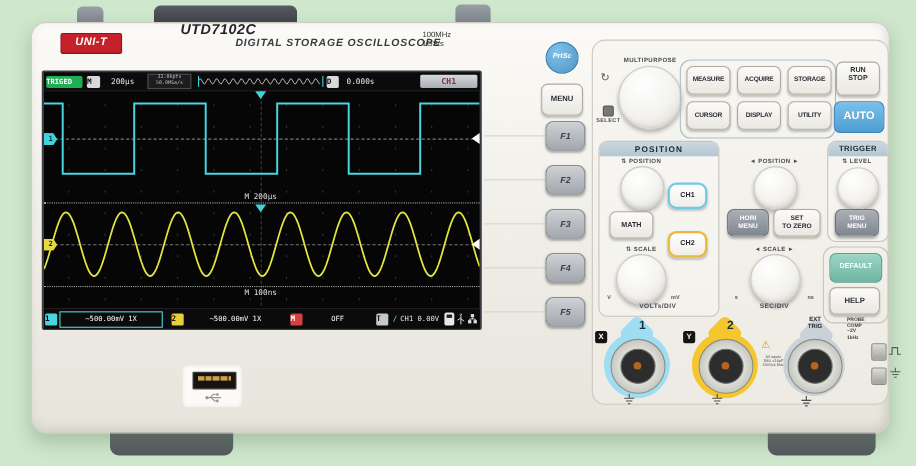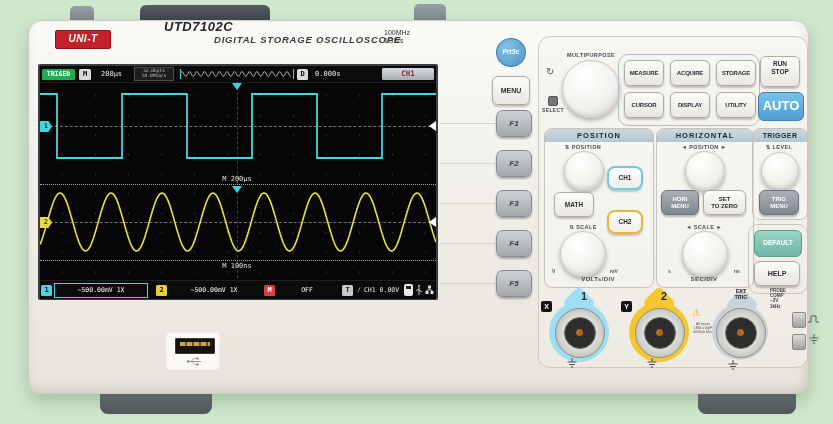--- a/index.html
+++ b/index.html
@@ -18,21 +18,21 @@
   .logo{left:55px;top:30px;width:54px;height:17px;background:#c4212b;border:1px solid #8e131c;border-radius:2px;
         color:#fff;font-weight:bold;font-style:italic;font-size:10px;line-height:16px;text-align:center;letter-spacing:.5px;}
   .model{left:116px;top:19px;font-size:13px;font-weight:bold;font-style:italic;color:#23232d;letter-spacing:.5px;margin-left:48px;}
   .subtitle{left:214px;top:34px;font-size:9.5px;font-weight:bold;font-style:italic;color:#3a3a44;letter-spacing:.8px;}
   .specs{left:384px;top:29px;font-size:7px;color:#333;line-height:8px;}
   
   .lcd{left:38px;top:64px;width:400px;height:236px;box-sizing:border-box;border:2px solid #3a3d41;border-radius:2px;
        background:#060606;font-family:"DejaVu Sans Mono",monospace;color:#e8e8e8;}
   .sbar{left:0;top:0;width:396px;height:16px;background:#0b0b0b;border-bottom:1px solid #1f1f1f;
         display:flex;align-items:center;font-size:7px;}
-  .badge{height:11px;line-height:11px;text-align:center;border-radius:1.5px;font-weight:bold;font-size:7px;}
+  .badge{height:11px;line-height:11px;text-align:left;border-radius:1.5px;font-weight:bold;font-size:7px;}
   .trig-ok{margin-left:2px;width:33px;background:#1fae53;color:#fff;font-size:6.5px;}
   .b-lt{background:#d9d9d9;color:#111;width:12px;}
   .acq{margin-left:12px;width:38px;height:12px;background:#1d1d1d;border:1px solid #4c4c4c;
        font-size:4.5px;line-height:5px;text-align:center;color:#c0c0c0;}
   .prev{margin-left:6px;width:114px;height:10px;position:relative;}
   .prev .tick{position:absolute;top:0;width:1px;height:10px;background:#3fd3dc;}
   .chbox{margin-left:auto;margin-right:2px;width:52px;height:12px;border-radius:1.5px;
          background:linear-gradient(#d6d9dc,#a9adb2);color:#7b3440;font-weight:bold;font-size:7.5px;line-height:12px;text-align:center;}
   .wavearea{left:0;top:16px;width:396px;height:196px;
         background-image:radial-gradient(rgba(255,255,255,.30) .6px,transparent 1.1px);
@@ -68,21 +68,21 @@
   
   .panel{left:538px;top:36px;width:268px;height:330px;border-radius:12px;border:1.5px solid #ccc9c0;
          background:linear-gradient(#f7f6f1,#edebe3);}
   .tinylab{font-size:5.5px;font-weight:bold;color:#4a4a52;letter-spacing:.4px;text-align:center;}
   .knob{border-radius:50%;background:radial-gradient(circle at 38% 30%,#ffffff,#f3f2ee 55%,#d6d4cd);
         border:1px solid #c9c7c0;box-shadow:0 2.5px 4px rgba(0,0,0,.28), inset 0 -2px 3px rgba(0,0,0,.08);}
   .group{border:1.5px solid #a9bfcb;border-radius:10px;}
   .mbtn{width:40px;height:26px;font-size:6px;line-height:24px;letter-spacing:-.2px;}
   .runstop{left:760px;top:56px;width:40px;height:31px;font-size:6.5px;line-height:7.5px;padding-top:3px;}
   .auto{left:758px;top:92px;width:44px;height:27px;background:linear-gradient(#79c0ea,#4e9ed2);
-        border:1px solid #3c82b4;border-radius:6px;color:#fff;font-weight:bold;font-size:13px;line-height:26px;}
+        border:1px solid #3c82b4;border-radius:6px;color:#fff;font-weight:bold;font-size:10px;line-height:26px;}
   .sec{border:1.5px solid #c6c4bb;border-radius:8px;background:rgba(255,255,255,.25);}
   .sec-h{height:13px;background:linear-gradient(#cbd8e0,#b4c6d1);border-radius:6px 6px 0 0;
          font-size:7.5px;font-weight:bold;color:#1b2633;letter-spacing:1px;text-align:center;line-height:13px;}
   .ringbtn{box-sizing:border-box;background:linear-gradient(#ffffff,#efeee8);border-radius:8px;
            font-weight:bold;font-size:6.5px;color:#26262e;text-align:center;
            box-shadow:0 1.5px 2px rgba(0,0,0,.2);}
   .arc{font-size:5px;color:#555;font-weight:bold;}
   .default-b{left:754px;top:230px;width:46px;height:25px;background:linear-gradient(#9cd6c6,#6fb4a2);
              border:1px solid #58a08c;border-radius:6px;color:#fff;font-weight:bold;font-size:6.5px;line-height:24px;text-align:center;}
   
@@ -233,23 +233,20 @@
   <div class="abs knob" style="left:564px;top:151px;width:38px;height:38px;"></div>
   <div class="abs ringbtn" style="left:607px;top:166px;width:36px;height:24px;line-height:19px;border:2.5px solid #6fc9e4;">CH1</div>
   <div class="abs btn btn-w" style="left:554px;top:192px;width:40px;height:25px;font-size:6.5px;line-height:23px;">MATH</div>
   <div class="abs ringbtn" style="left:607px;top:210px;width:36px;height:24px;line-height:19px;border:2.5px solid #edb53d;">CH2</div>
   <div class="abs tinylab" style="left:550px;top:224px;width:66px;">⇅ SCALE</div>
   <div class="abs knob" style="left:560px;top:231px;width:44px;height:44px;"></div>
   <div class="abs arc" style="left:552px;top:268px;">V</div>
   <div class="abs arc" style="left:610px;top:268px;">mV</div>
   <div class="abs tinylab" style="left:544px;top:276px;width:108px;font-size:6px;">VOLTs/DIV</div>
 
-  <div class="abs sec" style="left:656px;top:128px;width:96px;height:158px;">
-    <div class="sec-h">HORIZONTAL</div>
-  </div>
   <div class="abs tinylab" style="left:660px;top:144px;width:88px;">◄ POSITION ►</div>
   <div class="abs knob" style="left:685px;top:151px;width:38px;height:38px;"></div>
   <div class="abs btn btn-dg" style="left:661px;top:190px;width:38px;height:25px;padding-top:5px;">
     <div>HORI</div>
     <div>MENU</div>
   </div>
   <div class="abs btn btn-w" style="left:703px;top:190px;width:43px;height:25px;font-size:6px;line-height:7px;padding-top:5px;">
     <div>SET</div>
     <div>TO ZERO</div>
   </div>

